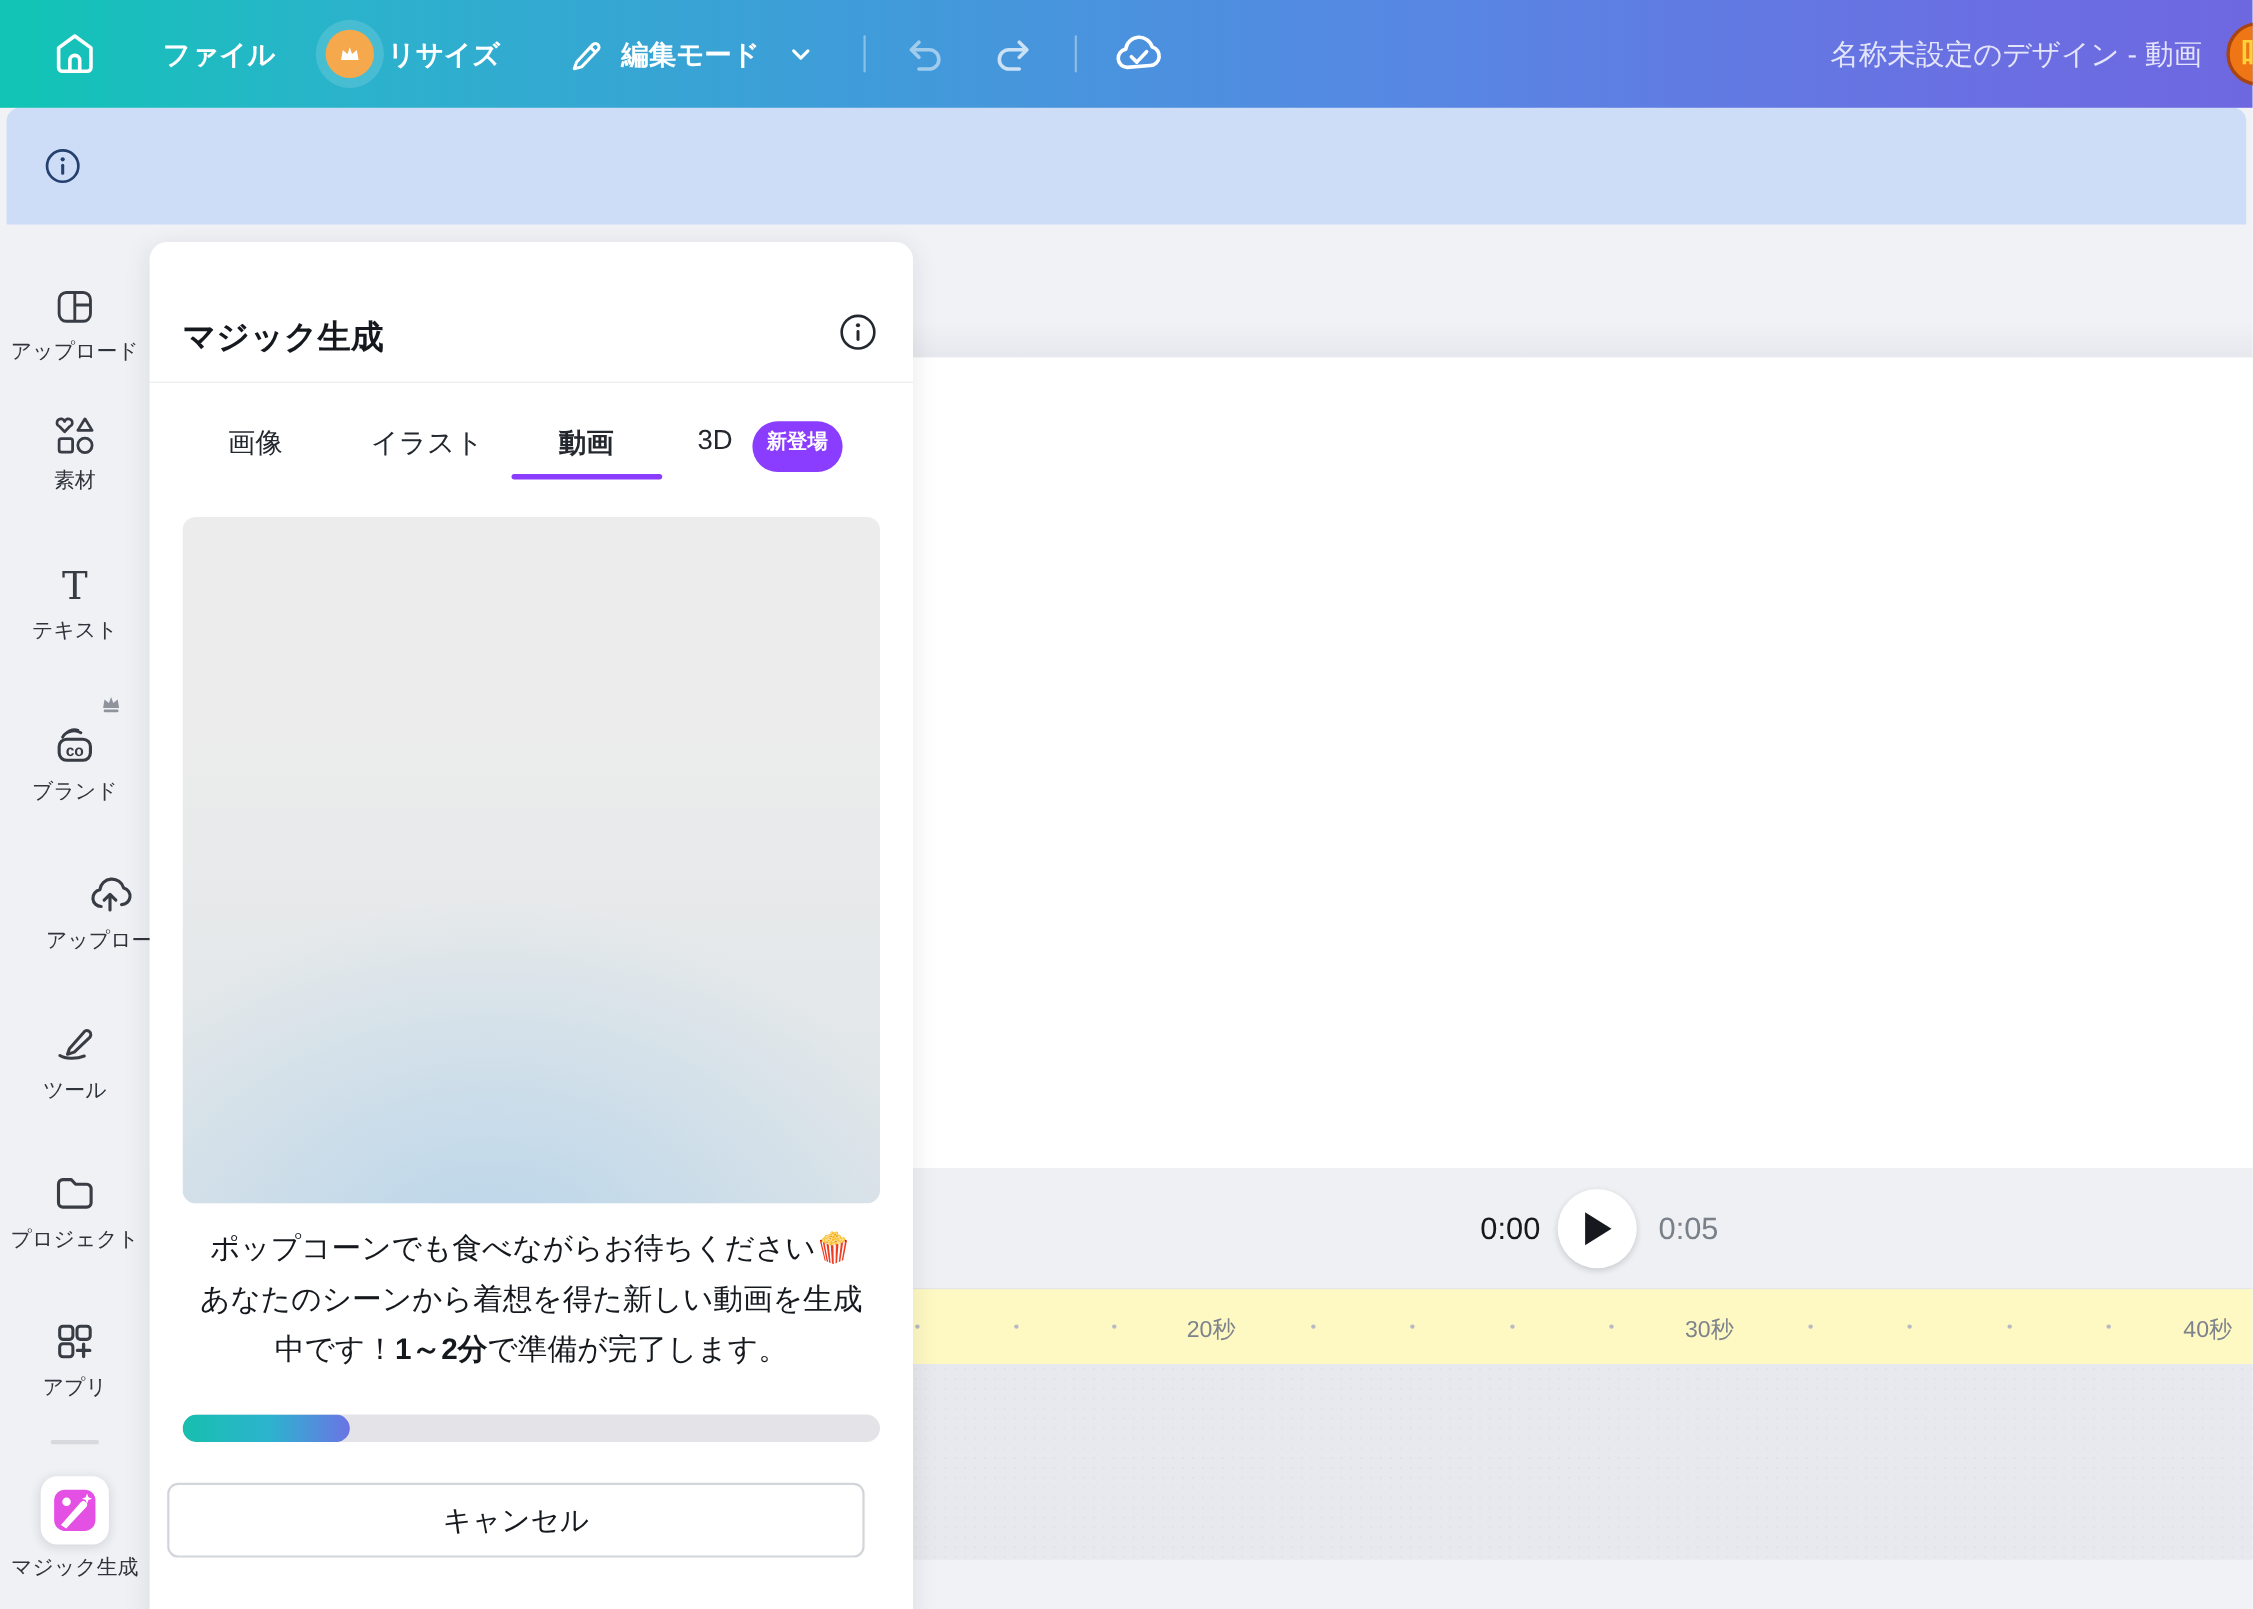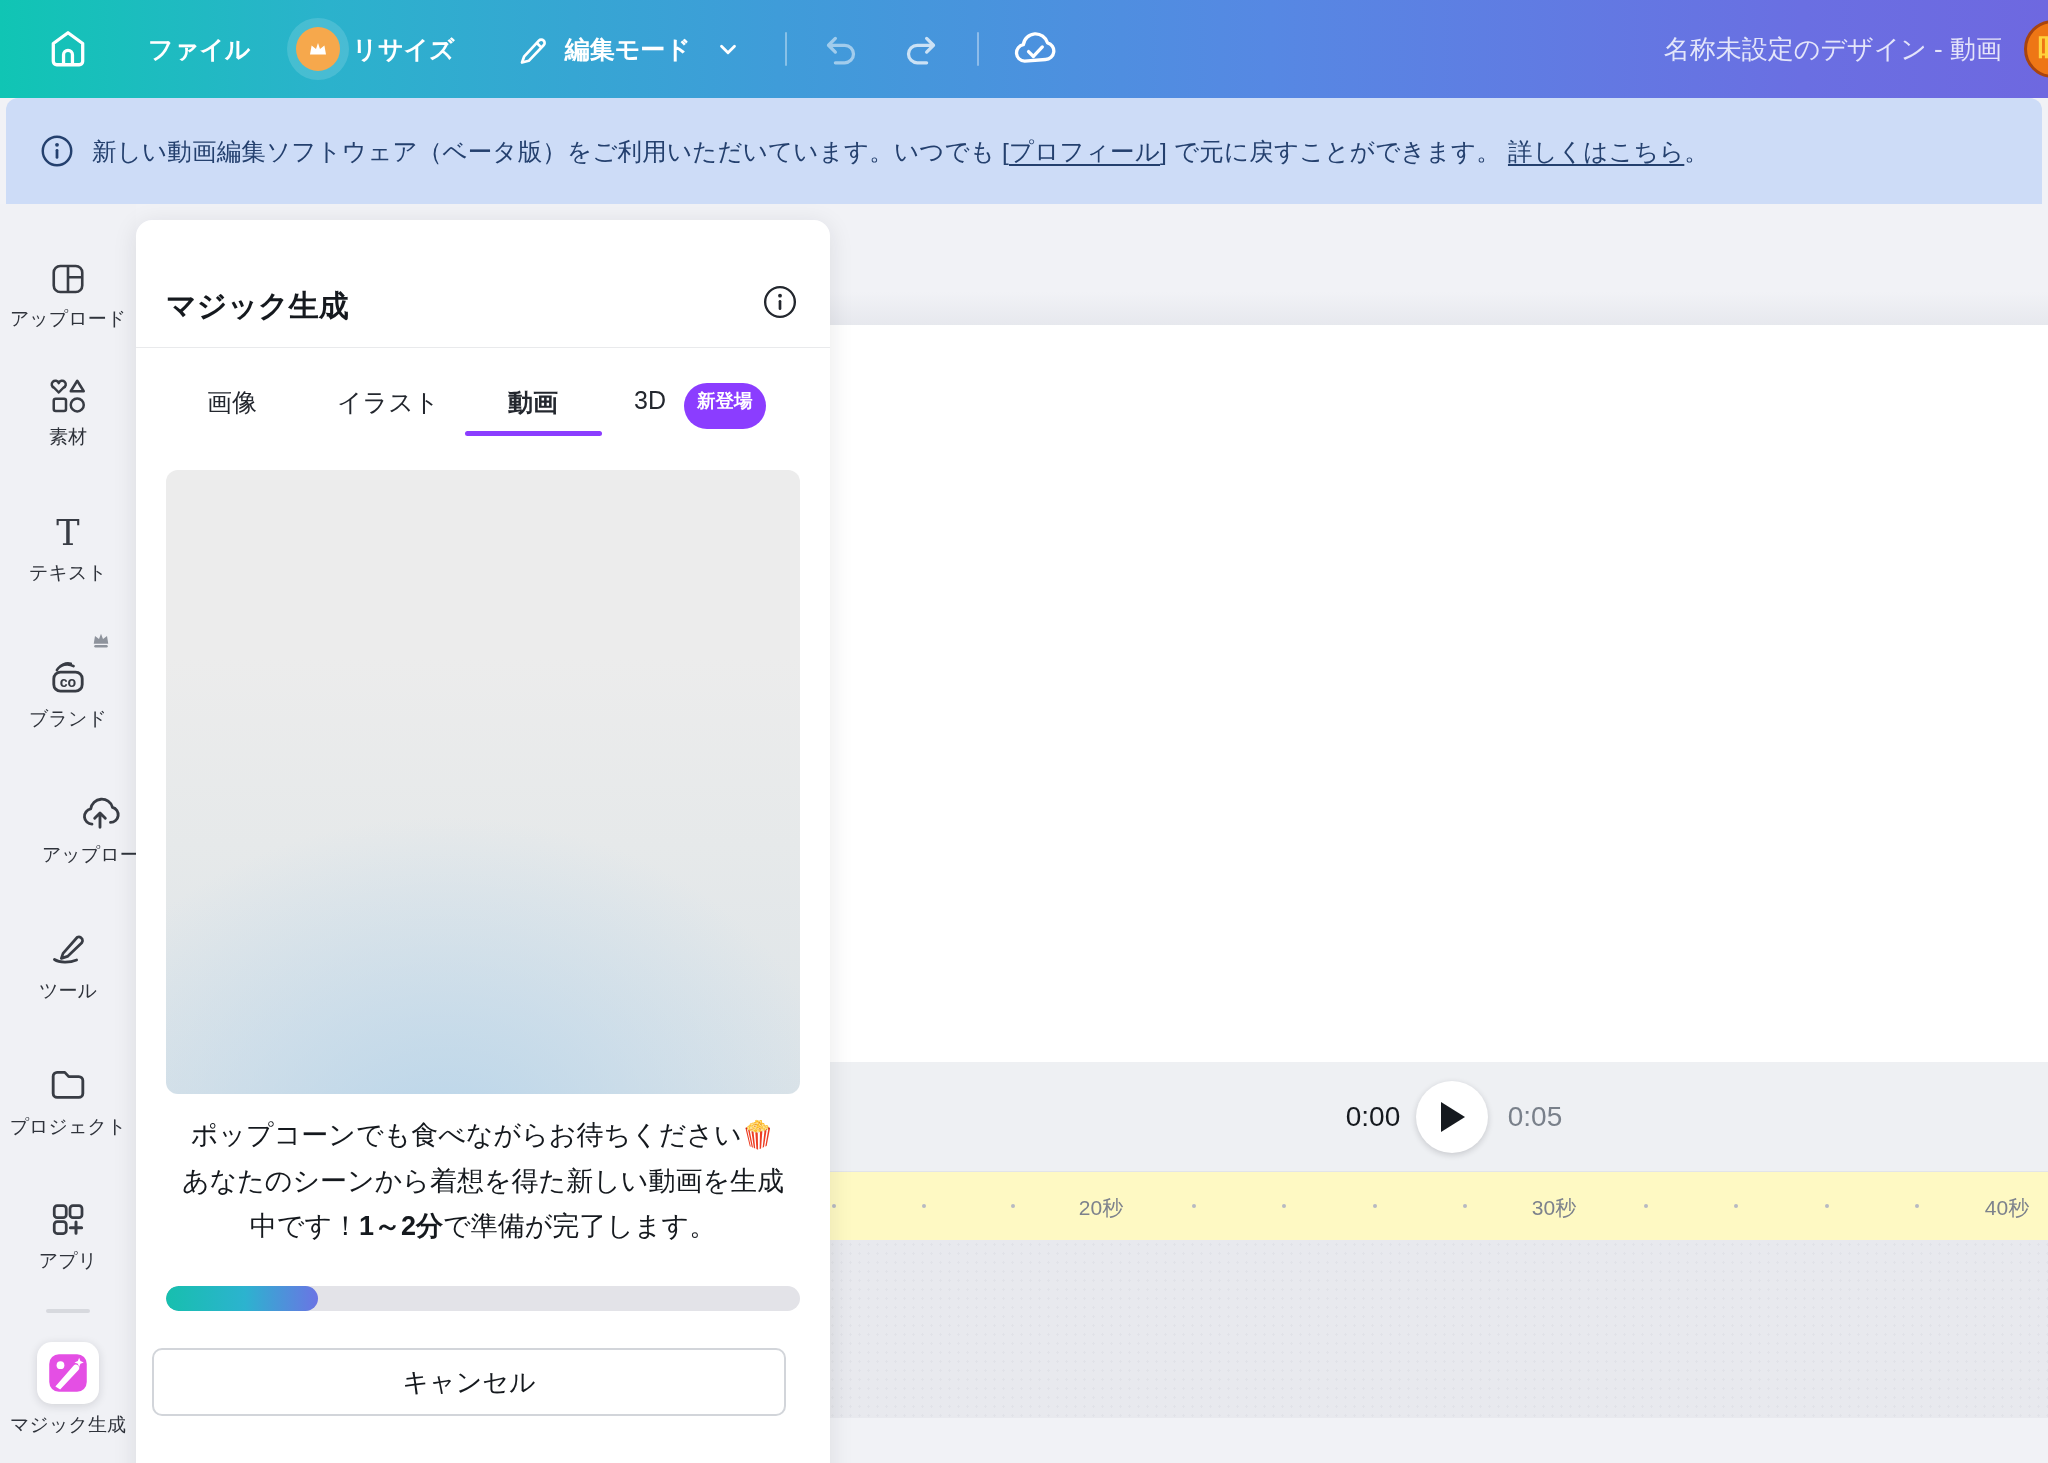--- a/index.html
+++ b/index.html
@@ -158,21 +158,20 @@
   </div>
 
   <div class="banner">
     <span class="info-badge">
       <svg width="34" height="34" viewBox="0 0 32 32">
         <circle cx="16" cy="16" r="13.4" fill="none" stroke="#24406e" stroke-width="2.3"></circle>
         <circle cx="16" cy="10.2" r="1.8" fill="#24406e"></circle>
         <rect x="14.7" y="14" width="2.6" height="9.4" rx="1.3" fill="#24406e"></rect>
       </svg>
     </span>
-    <span class="banner-text"><span>新しい動画編集ソフトウェア（ベータ版）をご利用いただいています。いつでも [</span><span class="banner-link">プロフィール</span><span>] で元に戻すことができます。 </span><span class="banner-link">詳しくはこちら</span><span>。</span></span>
   </div>
 
   <div class="canvas-fade"></div>
   <div class="canvas-page"></div>
 
   <div class="tl-controls"></div>
   <div class="tl-current">0:00</div>
   <div class="tl-play">
     <svg width="30" height="34" viewBox="0 0 30 34">
       <path d="M4 2 L28 17 L4 32 Z" fill="#15191e"></path>

